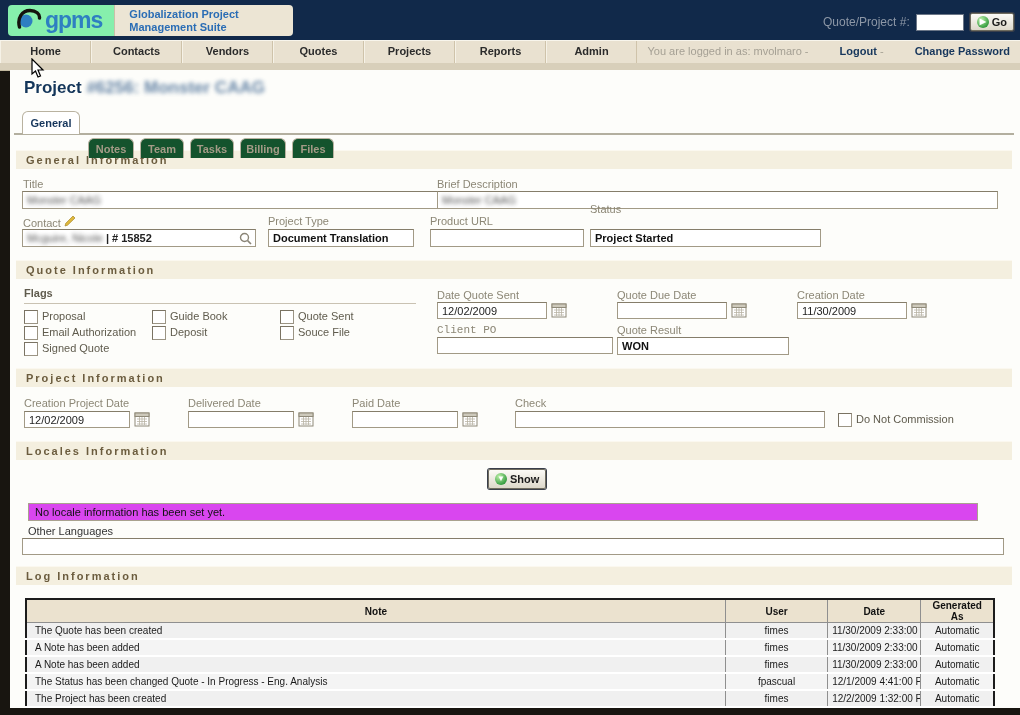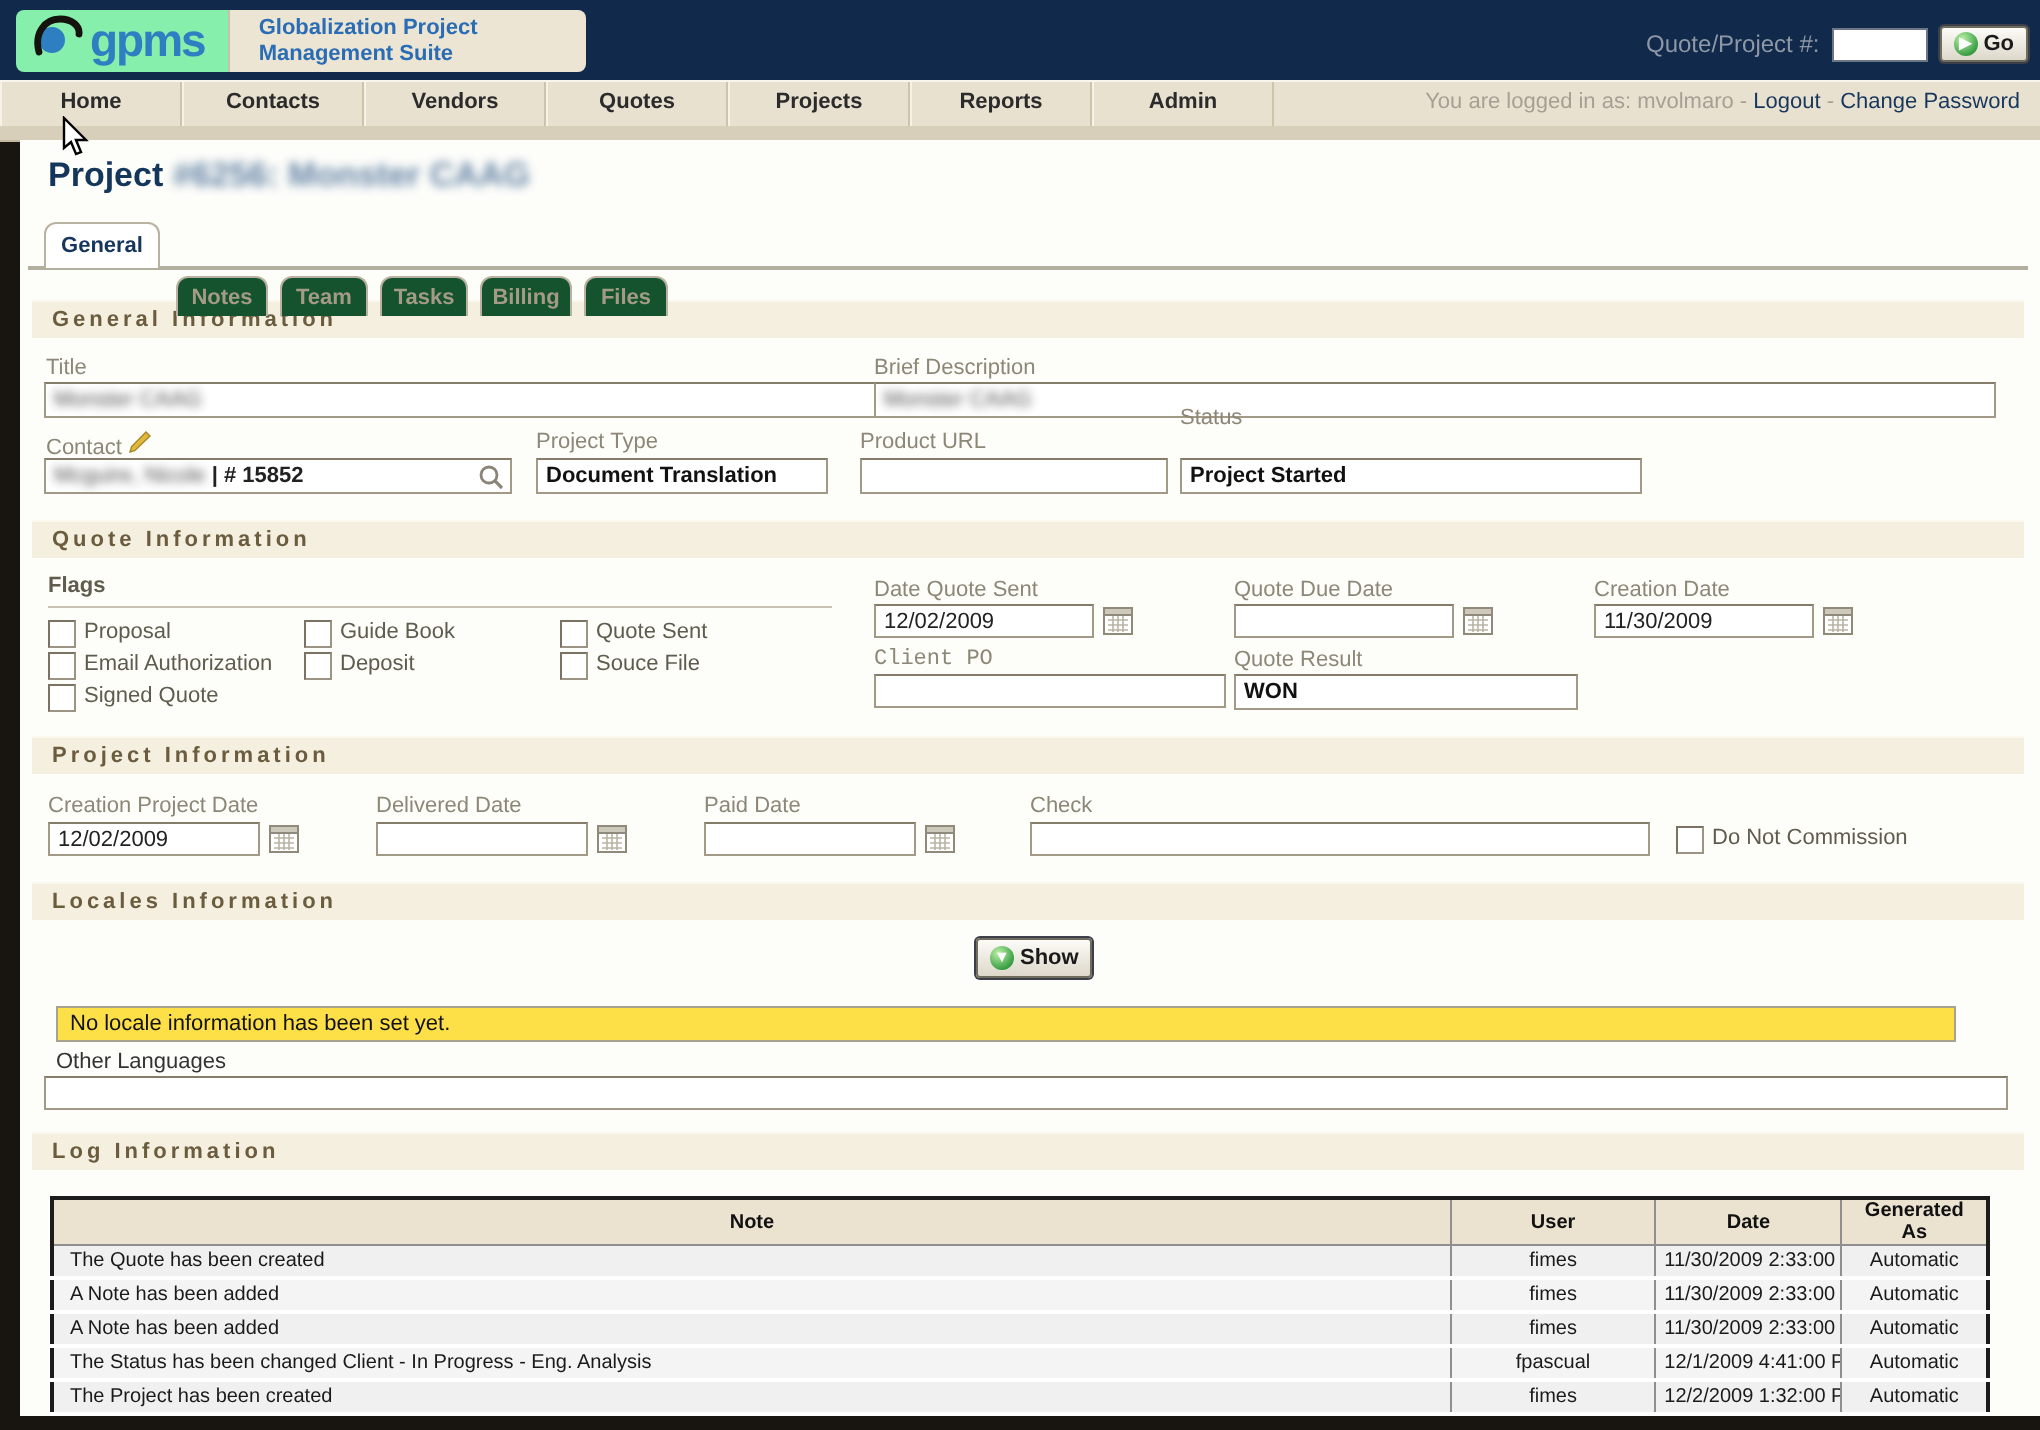--- a/index.html
+++ b/index.html
@@ -19,21 +19,21 @@
        border:1px solid #6f6c5e;box-shadow:0 0 0 1px #3a3f4a;border-radius:2px;
        font-size:11px;font-weight:bold;color:#1a1a1a;padding:2px 6px;cursor:pointer;}
   .green-orb{display:inline-flex;align-items:center;justify-content:center;width:12px;height:12px;border-radius:50%;
              background:radial-gradient(circle at 35% 30%,#bdf0a8,#3ba045 70%,#1f7a2c);color:#fff;font-size:8px;line-height:1;}
   
   .nav{position:absolute;top:40px;left:0;width:1020px;height:22px;background:#e9e1d0;
        border-top:1px solid #f8f5ec;border-bottom:1px solid #bdb29a;display:flex;}
   .nav-item{width:89px;border-left:1px solid #f6f2e7;border-right:1px solid #cfc3aa;
             text-align:center;line-height:21px;font-size:11px;font-weight:bold;color:#2b2b2b;cursor:pointer;}
   .nav-right{flex:1;text-align:right;padding-right:10px;font-size:11px;color:#a5a094;line-height:21px;white-space:nowrap;}
-  .nav-right a{color:#16365c;font-weight:normal;text-decoration:none;cursor:pointer;}
+  .nav-right a{color:#16365c;font-weight:bold;text-decoration:none;cursor:pointer;margin-left:28px;}
   .substrip{position:absolute;top:63px;left:0;width:1020px;height:7px;background:#d8cfba;border-bottom:1px solid #c2b89f;}
   
   .content{position:absolute;top:70px;left:10px;width:1010px;height:638px;background:#fdfdfa;}
   .abs{position:absolute;}
   .page-title{font-size:17px;font-weight:bold;color:#14365a;white-space:nowrap;}
   .blurred{filter:blur(2.3px);opacity:.8;}
   .redacted-title{color:#3f6691;}
   
   .tab{position:absolute;box-sizing:border-box;border:1px solid #b9b2a0;border-bottom:none;border-radius:6px 6px 0 0;
        font-size:11px;text-align:center;cursor:pointer;}
@@ -47,21 +47,21 @@
   .tb{position:absolute;box-sizing:border-box;background:#fff;border:1px solid #a29a86;border-top-color:#857d6a;
       font-size:11px;color:#222;padding:2px 4px;overflow:hidden;white-space:nowrap;}
   .sel{display:flex;align-items:stretch;padding:0;flex-direction:column;}
   .sel .val{flex:1;padding:2px 4px;font-weight:bold;color:#111;}
   .sel .arrow{width:17px;background:linear-gradient(#f4f2ec,#cdc9bb);border-left:1px solid #8f8a79;
               display:flex;align-items:center;justify-content:center;font-size:7px;color:#333;cursor:pointer;}
   .cal{position:absolute;width:16px;height:15px;cursor:pointer;}
   .chk{position:absolute;display:flex;align-items:flex-start;gap:4px;font-size:11px;color:#5f5b4d;}
   .chk .box{width:12px;height:12px;background:#fff;border:1px solid #9b9484;border-top-color:#7a7363;border-left-color:#7a7363;cursor:pointer;flex:none;}
   .hline{position:absolute;height:1px;background:#c9c2b2;}
-  .msgbox{position:absolute;box-sizing:border-box;background:#fde047;border:1px solid #a9a28e;font-size:11px;color:#111;padding:2px 6px;}
+  .msgbox{position:absolute;box-sizing:border-box;background:#d946ef;border:1px solid #a9a28e;font-size:11px;color:#111;padding:2px 6px;}
   
   .logtable{position:absolute;border-collapse:collapse;table-layout:fixed;border:2px solid #1c1c1c;background:#fff;font-size:10px;}
   .logtable th{background:#ebe2cf;font-weight:bold;color:#111;border:1px solid #8f8f8f;height:16px;padding:0 4px;}
   .logtable td{background:#f0f0f0;color:#1a1a1a;border-left:1px solid #8f8f8f;border-right:1px solid #8f8f8f;
                border-bottom:2px solid #fff;height:15px;padding:0 4px;text-align:center;white-space:nowrap;overflow:hidden;}
   .logtable tr:nth-child(odd) td{background:#f4f4f4;}
   .logtable td.note{text-align:left;padding-left:8px;}
   .cursor{position:absolute;z-index:50;pointer-events:none;}
 </style>
 </head>
@@ -351,21 +351,21 @@
         <td>11/30/2009 2:33:00 PM</td>
         <td>Automatic</td>
       </tr>
       <tr>
         <td class="note">A Note has been added</td>
         <td>fimes</td>
         <td>11/30/2009 2:33:00 PM</td>
         <td>Automatic</td>
       </tr>
       <tr>
-        <td class="note">The Status has been changed Client - In Progress - Eng. Analysis</td>
+        <td class="note">The Status has been changed Quote - In Progress - Eng. Analysis</td>
         <td>fpascual</td>
         <td>12/1/2009 4:41:00 PM</td>
         <td>Automatic</td>
       </tr>
       <tr>
         <td class="note">The Project has been created</td>
         <td>fimes</td>
         <td>12/2/2009 1:32:00 PM</td>
         <td>Automatic</td>
       </tr>

